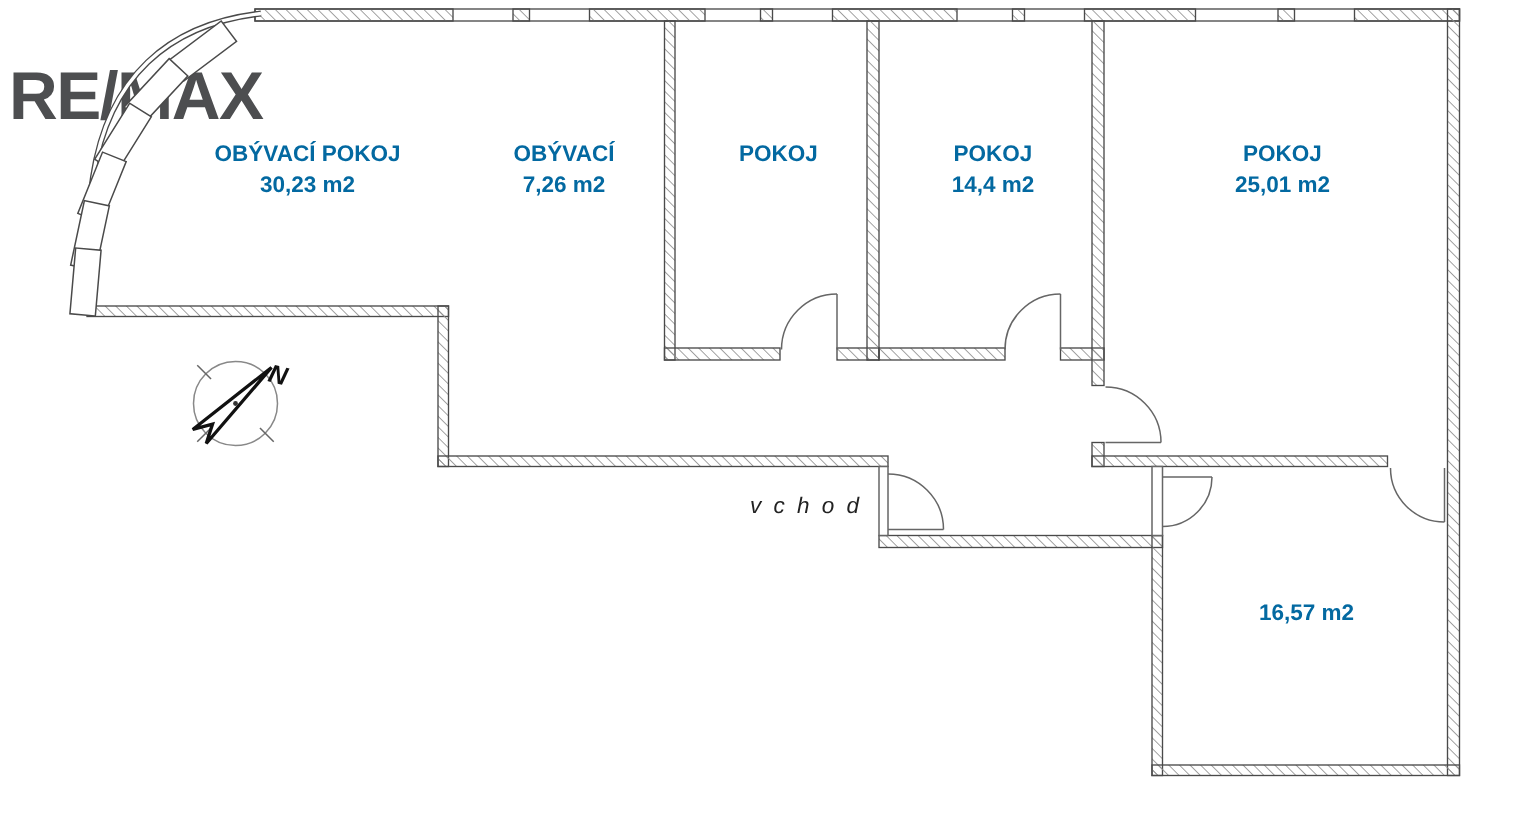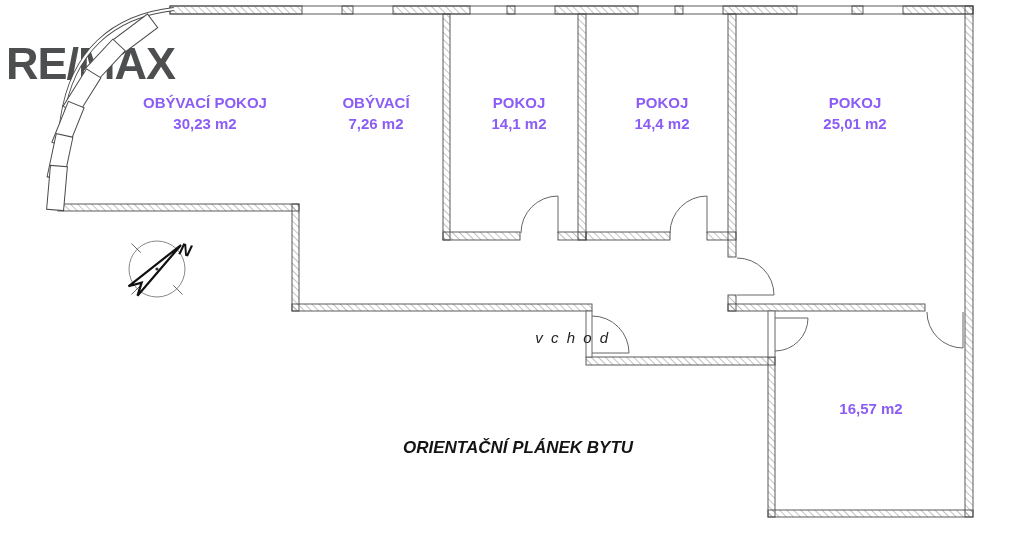--- a/index.html
+++ b/index.html
@@ -8,26 +8,26 @@
     font-family:"Liberation Sans",sans-serif;color:#111;
   }
   #plan-svg{position:absolute;left:0;top:0;z-index:2;}
   .logo{
     position:absolute;left:6px;top:38px;z-index:1;
     font-size:45px;font-weight:bold;letter-spacing:-1px;color:#4d4e50;
     font-family:"Liberation Sans",sans-serif;
   }
   .room-label{
     position:absolute;z-index:3;text-align:center;
-    font-size:15px;font-weight:bold;line-height:21px;color:#8b5cf6;
+    font-size:15px;font-weight:bold;line-height:21px;color:#0369a1;
   }
   .room-label span{display:block;}
   .entrance-label{
     position:absolute;z-index:3;font-size:15px;font-style:italic;
-    letter-spacing:2px;color:#222;text-align:right;
+    letter-spacing:2px;color:#222;text-align:left;
   }
   .plan-title{
     position:absolute;z-index:3;font-size:17px;font-weight:bold;font-style:italic;
     text-align:center;color:#141414;
   }
   
   .lbl-obyvaci  {left:105px;top:92px;width:200px;}
   .lbl-kuchyn   {left:296px;top:92px;width:160px;}
   .lbl-pokoj1   {left:439px;top:92px;width:160px;}
   .lbl-pokoj2   {left:582px;top:92px;width:160px;}
@@ -162,31 +162,29 @@
   <div class="room-label lbl-obyvaci">
     <span>OBÝVACÍ POKOJ</span>
     <span>30,23 m2</span>
   </div>
   <div class="room-label lbl-kuchyn">
     <span>OBÝVACÍ</span>
     <span>7,26 m2</span>
   </div>
   <div class="room-label lbl-pokoj1">
     <span>POKOJ</span>
-    <span>14,1 m2</span>
   </div>
   <div class="room-label lbl-pokoj2">
     <span>POKOJ</span>
     <span>14,4 m2</span>
   </div>
   <div class="room-label lbl-pokoj3">
     <span>POKOJ</span>
     <span>25,01 m2</span>
   </div>
   <div class="room-label lbl-koupelna">
     <span>16,57 m2</span>
   </div>
 
   <div class="entrance-label lbl-vchod">v c h o d</div>
 
-  <div class="plan-title lbl-title">ORIENTAČNÍ PLÁNEK BYTU</div>
 
 </div>
 
 </body></html>

